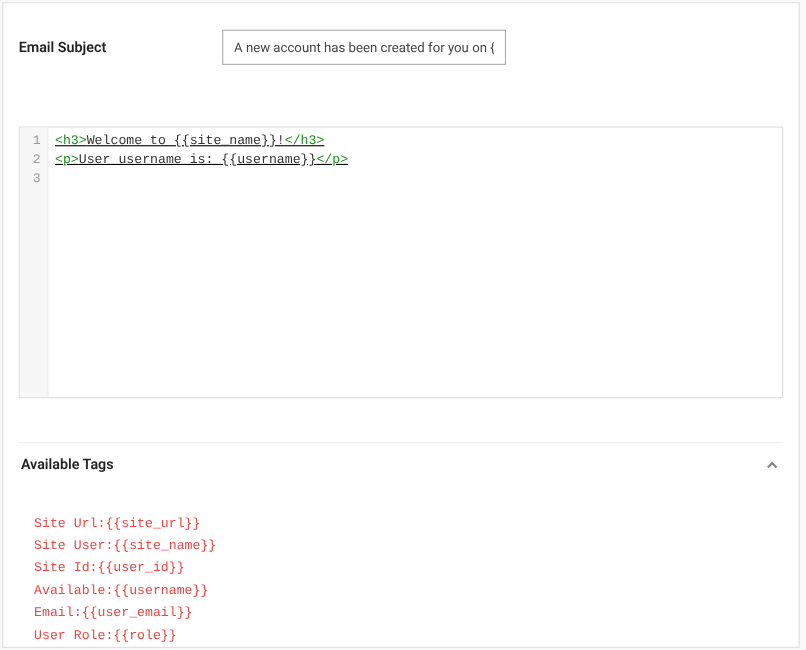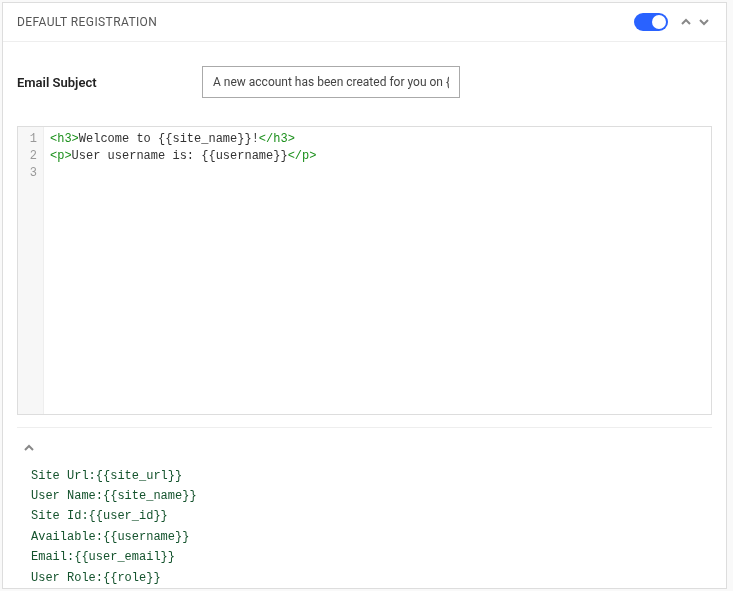--- a/index.html
+++ b/index.html
@@ -59,20 +59,21 @@
     cursor: pointer;
     margin-left: 2px;
   }
   .chevron svg { width: 12px; height: 12px; stroke: currentColor; stroke-width: 2; fill: none; }
   .body {
     padding: 24px 14px 0 14px;
     flex: 1;
     display: flex;
     flex-direction: column;
     min-height: 0;
+    gap: 28px;
   }
   .field-row {
     display: flex;
     align-items: center;
     margin-bottom: 28px;
   }
   .field-label {
     width: 185px;
     font-size: 13px;
     font-weight: 600;
@@ -104,21 +105,21 @@
     color: #999;
     user-select: none;
   }
   .gutter div { height: 17px; }
   .code {
     flex: 1;
     padding: 4px 6px 0 6px;
     white-space: pre;
     overflow: auto;
   }
-  .code .line { height: 17px; }
+  .code .line { height: 17px; text-decoration: underline; }
   .tag { color: #1a8f1a; }
   .txt { color: #333; }
   .section {
     margin-top: 12px;
     border-top: 1px solid #eee;
   }
   .section-header {
     display: flex;
     align-items: center;
     padding: 12px 2px 8px 2px;
@@ -127,72 +128,58 @@
   .section-title {
     flex: 1;
     font-size: 13px;
     font-weight: 600;
     color: #222;
   }
   .tags-list {
     padding: 2px 0 0 14px;
     font-family: Consolas, Monaco, "Courier New", monospace;
     font-size: 12px;
-    color: #14532d;
+    color: #ef4444;
     line-height: 1.7;
     overflow: hidden;
+    margin-top: 25px;
   }
 </style>
 </head>
 <body>
 
 <div class="panel">
-  <div class="panel-header">
-    <div class="panel-title">DEFAULT REGISTRATION</div>
-    <div class="toggle">
-      <div class="toggle-knob"></div>
-    </div>
-    <div class="chevron">
-      <svg viewBox="0 0 12 12">
-          <polyline points="2,8 6,4 10,8"></polyline>
-        </svg>
-    </div>
-    <div class="chevron">
-      <svg viewBox="0 0 12 12">
-          <polyline points="2,4 6,8 10,4"></polyline>
-        </svg>
-    </div>
-  </div>
 
   <div class="body">
     <div class="field-row">
       <div class="field-label">Email Subject</div>
       <input class="text-input" type="text" value="A new account has been created for you on {{site_name}}" style="">
     </div>
 
     <div class="editor">
       <div class="gutter" id="gutter">
           <div>1</div>
           <div>2</div>
           <div>3</div>
         </div>
       <div class="code" id="code"><div class="line"><span class="tag">&lt;h3&gt;</span><span class="txt">Welcome to {{site_name}}!</span><span class="tag">&lt;/h3&gt;</span></div><div class="line"><span class="tag">&lt;p&gt;</span><span class="txt">User username is: {{username}}</span><span class="tag">&lt;/p&gt;</span></div><div class="line"></div></div>
     </div>
 
     <div class="section">
       <div class="section-header">
+        <div class="section-title">Available Tags</div>
         <div class="chevron">
           <svg viewBox="0 0 12 12">
               <polyline points="2,8 6,4 10,8"></polyline>
             </svg>
         </div>
       </div>
       <div class="tags-list" id="tags-list">
           <div>Site Url:{{site_url}}</div>
-          <div>User Name:{{site_name}}</div>
+          <div>Site User:{{site_name}}</div>
           <div>Site Id:{{user_id}}</div>
           <div>Available:{{username}}</div>
           <div>Email:{{user_email}}</div>
           <div>User Role:{{role}}</div>
         </div>
     </div>
   </div>
 </div>
 
 </body></html>

